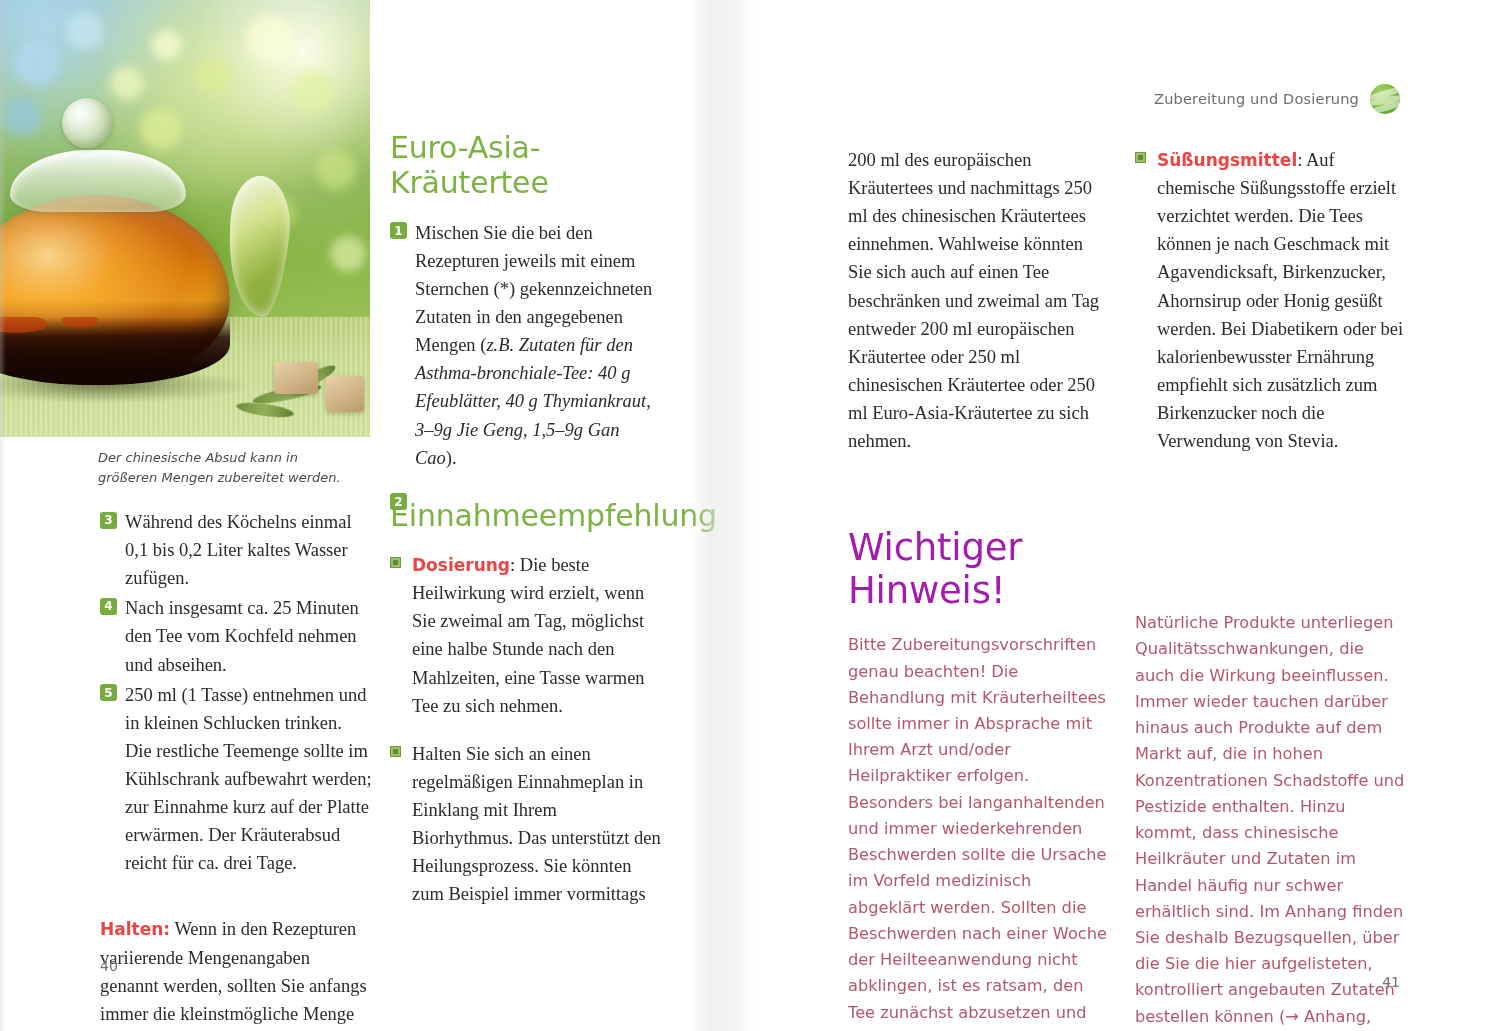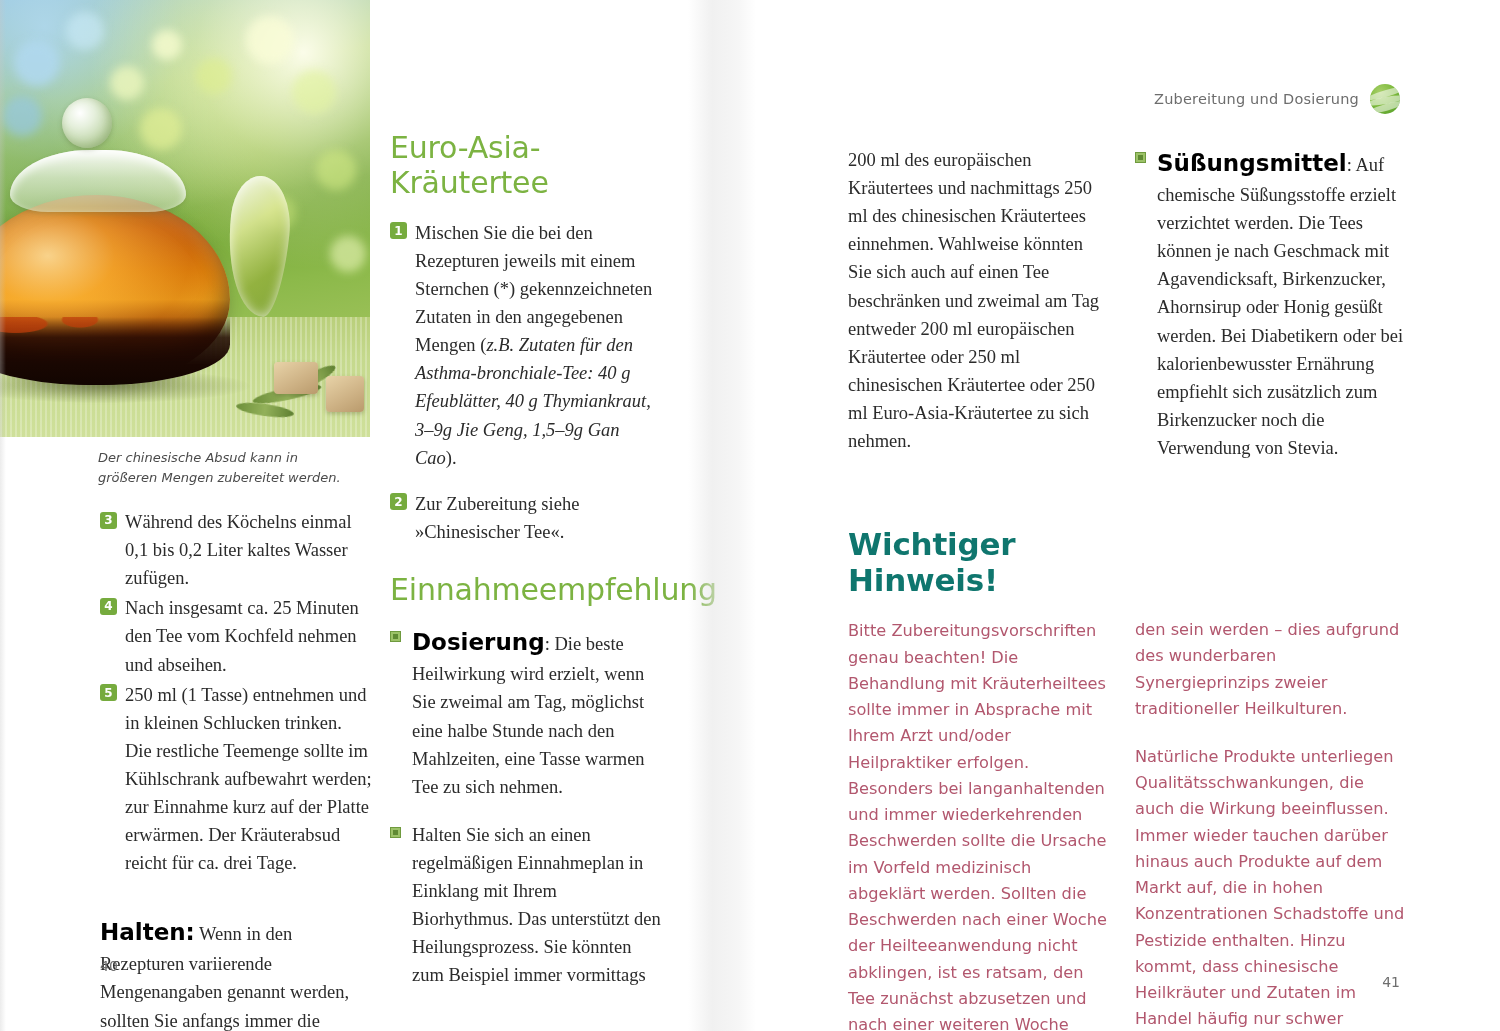--- a/index.html
+++ b/index.html
@@ -145,21 +145,21 @@
   p.body{margin:0 0 22px 0;}
   p.body.tight{margin-bottom:0;}
 
   h2.green{
     font-family:"DejaVu Sans", sans-serif;
     font-weight:400;font-size:30px;color:#7cb342;
     margin:0 0 18px 0;line-height:1.18;letter-spacing:-.2px;
   }
   h2.red{
     font-family:"DejaVu Sans", sans-serif;
-    font-weight:700;font-size:31px;color:#0f766e;
+    font-weight:400;font-size:37px;color:#a21caf;
     margin:0 0 20px 0;line-height:1.15;letter-spacing:-.2px;
   }
 
   
   ol.steps{list-style:none;margin:0 0 20px 0;padding:0;}
   ol.steps li{position:relative;padding-left:25px;margin-bottom:2px;}
   .numbox{
     position:absolute;left:0;top:3.5px;
     width:17px;height:17px;border-radius:3px;
     background:#76ab3e;color:#ffffff;
@@ -173,21 +173,21 @@
   ul.sqlist li{position:relative;padding-left:22px;margin-bottom:20px;}
   ul.sqlist li:last-child{margin-bottom:0;}
   .sqbullet{
     position:absolute;left:0;top:6px;width:11px;height:11px;
     background:#9cc268;border:1px solid #6f9a3e;box-sizing:border-box;
   }
   .sqbullet:after{
     content:"";position:absolute;left:2px;top:2px;width:5px;height:5px;
     background:#5f8a33;
   }
-  .lead{color:#000000;font-family:"DejaVu Sans", sans-serif;font-weight:700;font-size:23px;}
+  .lead{color:#ef4444;font-family:"DejaVu Sans", sans-serif;font-weight:700;font-size:17px;}
   .lead-serif-colon{color:#2b2b2b;}
   em.ital{font-style:italic;}
 
   
   .rednote{
     font-family:"DejaVu Sans", sans-serif;
     font-size:16.2px;line-height:1.62;color:#b2576e;
   }
   .rednote p{margin:0 0 22px 0;}
   .rednote p:last-child{margin-bottom:0;}
@@ -264,21 +264,20 @@
 
       <h2 class="green">Euro-Asia-Kräutertee</h2>
 
       <ol class="steps">
         <li>
           <span class="numbox">1</span>
           <span><span>Mischen Sie die bei den Rezepturen jeweils mit einem Sternchen (*) gekennzeichneten Zutaten in den angegebenen Mengen (</span><em class="ital">z.B. Zutaten für den Asthma-bronchiale-Tee: 40 g Efeublätter, 40 g Thymiankraut, 3–9g Jie Geng, 1,5–9g Gan Cao</em><span>).</span></span>
         </li>
         <li style="margin-top:18px;">
           <span class="numbox">2</span>
-          <span>Zur Zubereitung siehe »Chinesischer Tee«.</span>
         </li>
       </ol>
 
       <h2 class="green" style="margin-top:26px;">Einnahmeempfehlung</h2>
 
       <ul class="sqlist">
         <li>
           <span class="sqbullet"></span>
           <span class="lead">Dosierung</span><span class="lead-serif-colon">:</span><span> Die beste Heilwirkung wird erzielt, wenn Sie zweimal am Tag, möglichst eine halbe Stunde nach den Mahlzeiten, eine Tasse warmen Tee zu sich nehmen.</span>
         </li>
@@ -316,21 +315,20 @@
 
     <div class="col col-4 serif" style="left:385px;">
       <ul class="sqlist">
         <li>
           <span class="sqbullet"></span>
           <span class="lead">Süßungsmittel</span><span class="lead-serif-colon">:</span><span> Auf chemische Süßungsstoffe erzielt verzichtet werden. Die Tees können je nach Geschmack mit Agavendicksaft, Birkenzucker, Ahornsirup oder Honig gesüßt werden. Bei Diabetikern oder bei kalorienbewusster Ernährung empfiehlt sich zusätzlich zum Birkenzucker noch die Verwendung von Stevia.</span>
         </li>
       </ul>
 
       <div class="rednote" style="margin-top:155px;">
-        <p>den sein werden – dies aufgrund des wunderbaren Synergieprinzips zweier traditioneller Heilkulturen.</p>
         <p>Natürliche Produkte unterliegen Qualitätsschwankungen, die auch die Wirkung beeinflussen. Immer wieder tauchen darüber hinaus auch Produkte auf dem Markt auf, die in hohen Konzentrationen Schadstoffe und Pestizide enthalten. Hinzu kommt, dass chinesische Heilkräuter und Zutaten im Handel häufig nur schwer erhältlich sind. Im Anhang finden Sie deshalb Bezugsquellen, über die Sie die hier aufgelisteten, kontrolliert angebauten Zutaten bestellen können (→ Anhang, Seite 223f.).</p>
       </div>
     </div>
 
     <div class="folio folio-right">41</div>
   </div>
 
   <div class="gutter"></div>
 </div>
 

